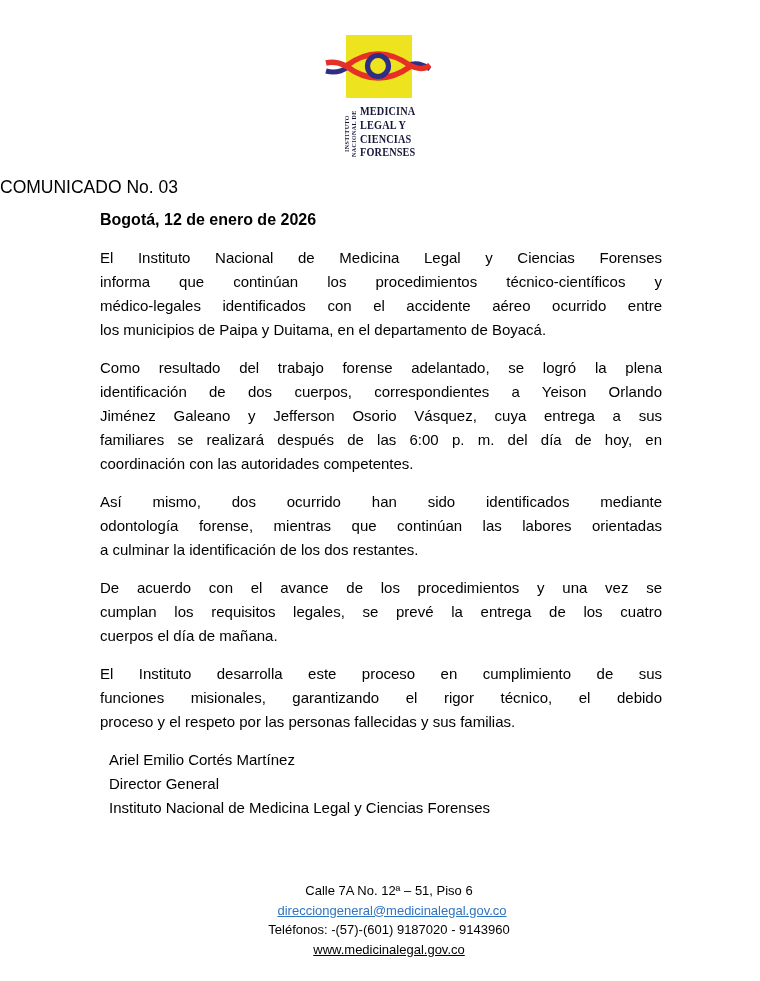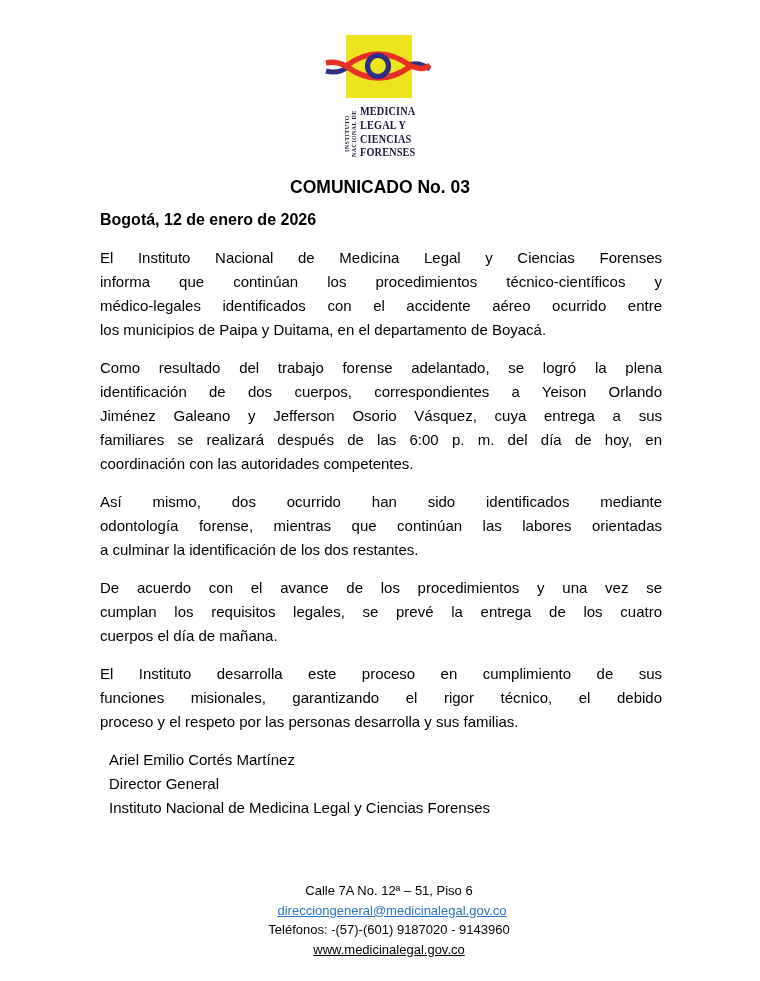--- a/index.html
+++ b/index.html
@@ -26,21 +26,21 @@
     position:absolute; left:360px; top:105px;
     font-family:"Liberation Serif", serif; font-weight:bold;
     font-size:12.5px; line-height:13.8px; color:#16163a;
     transform:scaleX(.82); transform-origin:left top; white-space:nowrap;
     letter-spacing:.2px;
   }
 
   
   .doc-title {
     position:absolute; top:177px; left:0; width:760px;
-    text-align:center; font-weight:bold; font-size:17.5px;
+    text-align:left; font-weight:normal; font-size:17.5px;
   }
   .dateline {
     position:absolute; top:211px; left:100px;
     font-weight:bold; font-size:16px;
   }
 
   
   .body-text {
     position:absolute; top:246px; left:100px; width:562px;
     font-size:15px; line-height:24px;
@@ -113,21 +113,21 @@
         <div class="bline last">a culminar la identificación de los dos restantes.</div>
       </div>
       <div class="paragraph">
         <div class="bline">De acuerdo con el avance de los procedimientos y una vez se</div>
         <div class="bline">cumplan los requisitos legales, se prevé la entrega de los cuatro</div>
         <div class="bline last">cuerpos el día de mañana.</div>
       </div>
       <div class="paragraph">
         <div class="bline">El Instituto desarrolla este proceso en cumplimiento de sus</div>
         <div class="bline">funciones misionales, garantizando el rigor técnico, el debido</div>
-        <div class="bline last">proceso y el respeto por las personas desarrolla y sus familias.</div>
+        <div class="bline last">proceso y el respeto por las personas fallecidas y sus familias.</div>
       </div>
       <div class="paragraph signature">
         <div class="sig-line">Ariel Emilio Cortés Martínez</div>
         <div class="sig-line">Director General</div>
         <div class="sig-line">Instituto Nacional de Medicina Legal y Ciencias Forenses</div>
       </div>
     </div>
 
   <div class="footer" id="footer">
       <div>Calle 7A No. 12ª – 51, Piso 6</div>

